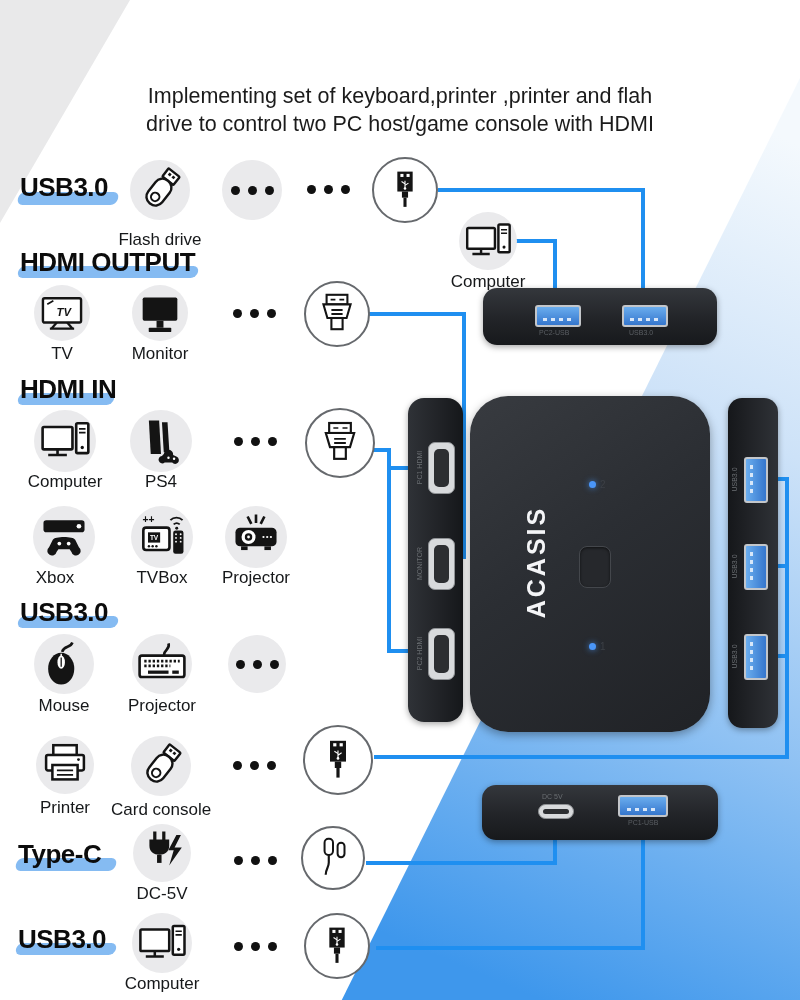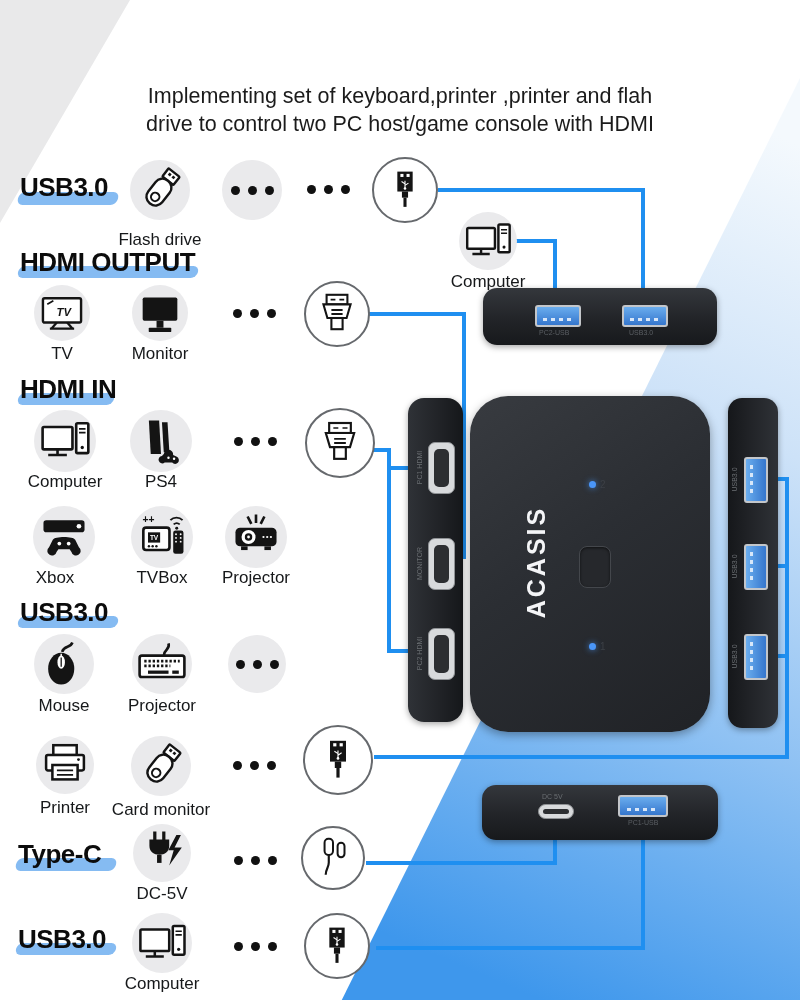--- a/index.html
+++ b/index.html
@@ -335,21 +335,21 @@
       <g transform="rotate(38 30 30)">
             <rect x="23" y="6" width="15" height="11" rx="1" fill="#fff" stroke="#141414" stroke-width="2.6"></rect>
       <rect x="26.5" y="9" width="3" height="3" fill="#141414"></rect>
             <rect x="31.5" y="9" width="3" height="3" fill="#141414"></rect>
       <rect x="21" y="17" width="19" height="31" rx="9" fill="#fff" stroke="#141414" stroke-width="2.6"></rect>
       <circle cx="30.5" cy="39" r="4.5" fill="none" stroke="#141414" stroke-width="2.2"></circle>
           </g>
         </svg>
       </span>
   </div>
-  <div class="ilabel" style="left:111px;top:800px;width:100px">Card monitor</div>
+  <div class="ilabel" style="left:111px;top:800px;width:100px">Card console</div>
   <div class="dots" style="left:233px;top:761px">
       <i></i>
       <i></i>
       <i></i>
     </div>
   <div class="circle-o" style="left:303px;top:725px;width:70px;height:70px">
     <span>
         <svg width="48" height="48" viewBox="0 0 60 60">
       <rect x="20" y="6" width="20" height="26" fill="#141414"></rect>
           <rect x="24" y="9" width="4" height="4" fill="#fff"></rect>

